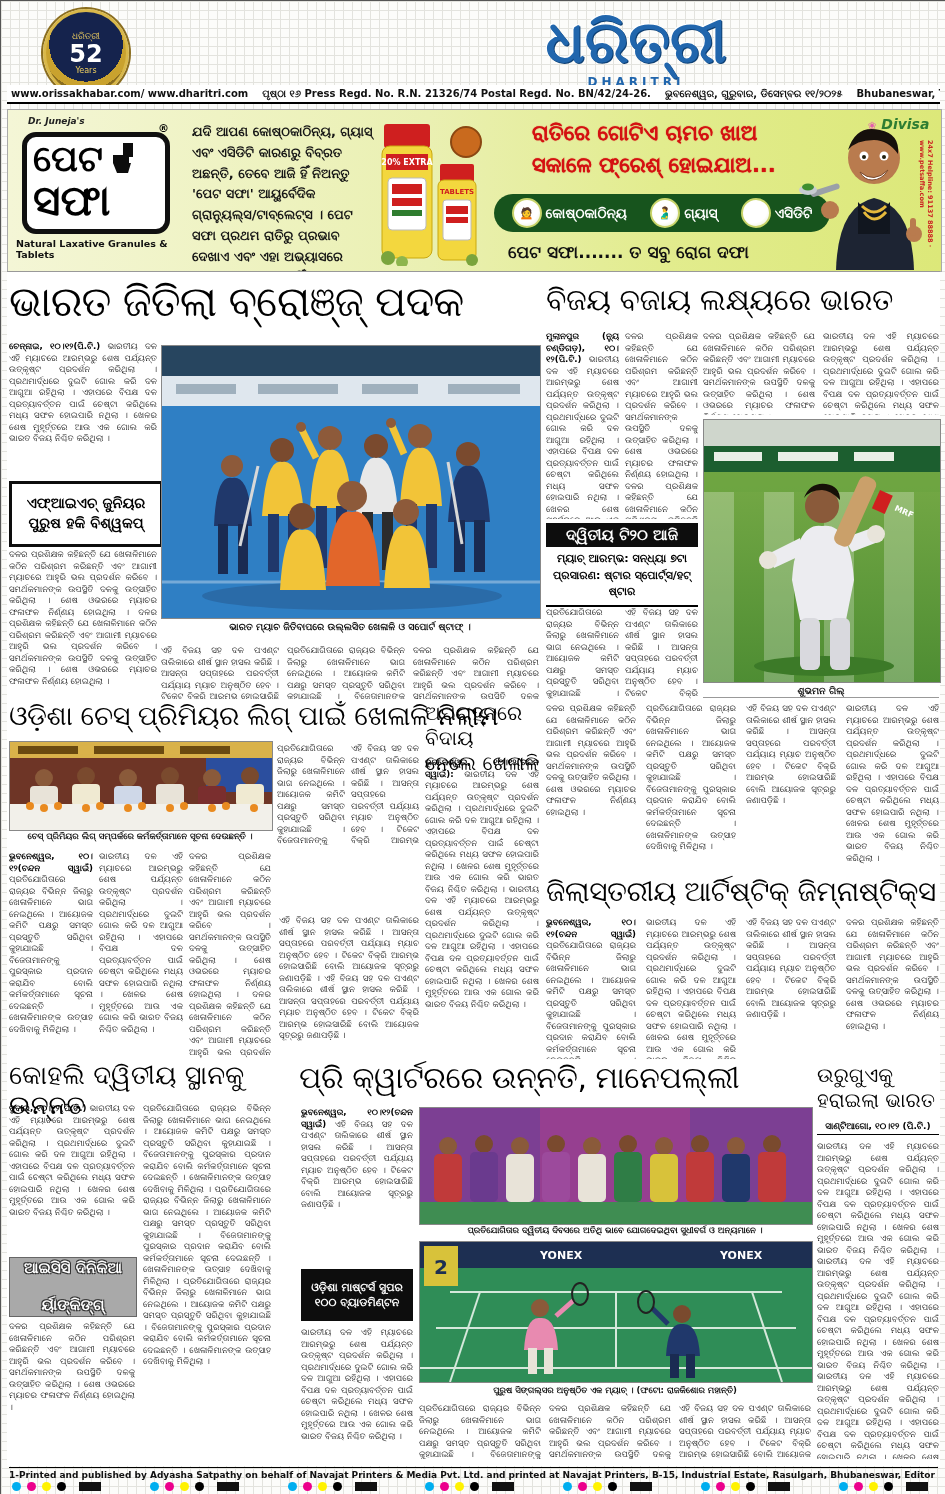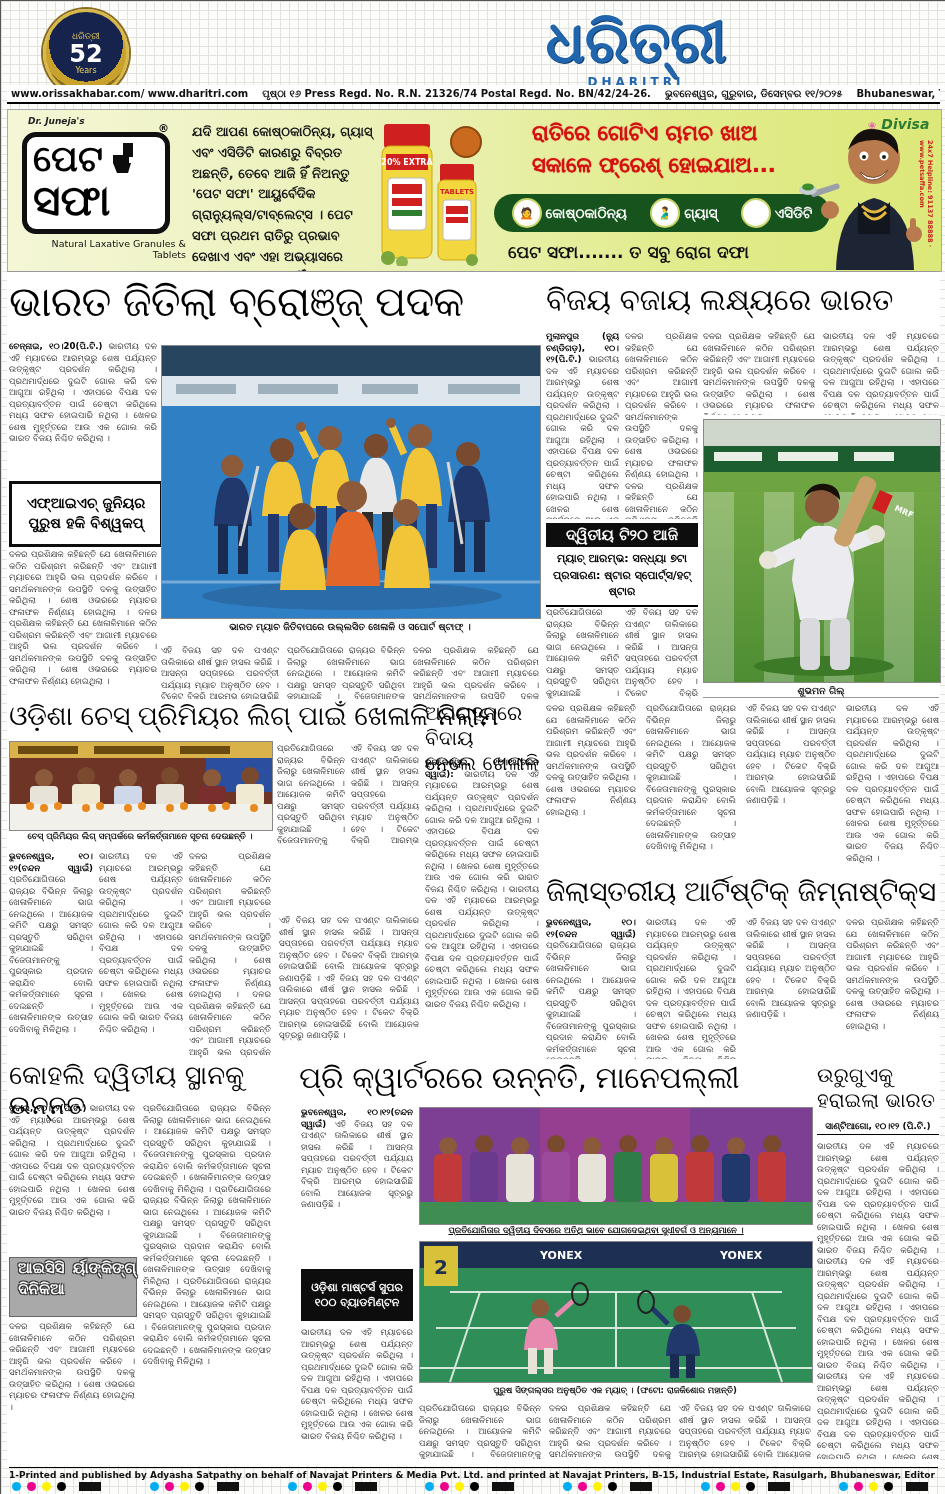--- a/index.html
+++ b/index.html
@@ -32,21 +32,21 @@
     font-size:10px;font-weight:bold;color:#111;padding:0 4px;box-sizing:border-box;white-space:nowrap;overflow:hidden;}
   
   .ad{left:6px;top:108px;width:933px;height:161px;border:1px solid #aaa;
     background:linear-gradient(90deg,#f4f6d6 0%,#eaf0b2 45%,#e2ec8e 70%,#dce879 100%);overflow:hidden;}
   .brandbox{left:14px;top:22px;width:148px;height:102px;background:#fff;border:5px solid #101010;
     border-radius:14px;padding:2px 6px;box-sizing:border-box;}
   .brandbox .l1{font-size:36px;font-weight:bold;color:#000;line-height:1.1;display:flex;align-items:center;gap:4px;}
   .brandbox .l2{font-size:42px;font-weight:bold;color:#000;line-height:1.05;}
   .drj{left:20px;top:6px;font-size:9px;font-weight:bold;font-style:italic;color:#222;}
   .rmark{left:150px;top:12px;font-size:11px;font-weight:bold;}
-  .tagline{left:8px;top:128px;width:170px;font-size:9.5px;font-weight:normal;color:#111;text-align:right;}
+  .tagline{left:8px;top:128px;width:170px;font-size:9.5px;font-weight:bold;color:#111;text-align:left;}
   .adtext{left:184px;top:12px;width:182px;font-size:13px;line-height:1.6;font-weight:600;color:#151515;}
   .adhead{left:492px;top:8px;width:300px;color:#d41111;font-weight:bold;font-size:21px;line-height:1.5;text-shadow:0 0 1px #d41111;margin-left:32px;}
   .sympbar{left:486px;top:84px;width:336px;height:38px;background:#17541d;border-radius:20px;
     display:flex;align-items:center;justify-content:space-around;padding:0 6px;box-sizing:border-box;}
   .symp{display:flex;align-items:center;gap:4px;color:#fff;font-weight:bold;font-size:13.5px;}
   .sympicon{width:26px;height:26px;border-radius:50%;background:radial-gradient(circle at 40% 35%,#fff 0 60%,#e4e9c8 100%);
     border:2px solid #c8d46a;display:flex;align-items:center;justify-content:center;font-size:12px;}
   .adbottom{left:500px;top:132px;width:330px;font-size:17px;font-weight:bold;color:#101010;}
   .divisa{left:860px;top:6px;font-size:14px;font-weight:bold;color:#2e7d32;font-style:italic;}
   .divisa i{color:#e45fae;font-style:normal;font-size:10px;}
@@ -59,21 +59,21 @@
   .head-s{font-size:20px;font-weight:500;color:#000;line-height:1.25;}
   .col{position:absolute;font-size:8.6px;line-height:1.34;text-align:justify;color:#1d1d1d;overflow:hidden;word-break:break-word;}
   .dateline{font-weight:bold;color:#000;}
   .caption{position:absolute;font-size:9.5px;font-weight:bold;color:#111;text-align:center;overflow:hidden;white-space:nowrap;}
   .photo{position:absolute;border:1px solid #888;background:#ccc;overflow:hidden;}
   .blackbox{position:absolute;background:#0d0d0d;color:#fff;text-align:center;
     display:flex;flex-direction:column;justify-content:center;font-weight:bold;}
   .borderbox{position:absolute;background:#fff;border:3px solid #0d0d0d;color:#000;text-align:center;
     display:flex;flex-direction:column;justify-content:center;font-weight:bold;}
   .graybox{position:absolute;background:#a9a9a9;border:1px solid #666;color:#fff;text-align:center;
-    display:flex;flex-direction:row;justify-content:center;font-weight:bold;
+    display:flex;flex-direction:column;justify-content:space-between;font-weight:bold;
     text-shadow:1px 1px 0 #333,-1px -1px 0 #333,1px -1px 0 #333,-1px 1px 0 #333;}
   .matchbox{position:absolute;border-bottom:2px solid #000;text-align:center;}
   .matchbox .mtitle{background:#0d0d0d;color:#fff;font-weight:bold;font-size:15px;padding:3px 0;}
   .matchbox .minfo{font-weight:bold;font-size:11px;color:#000;padding:4px 2px;line-height:1.5;}
   
   .imprint{left:8px;top:1466px;width:929px;font-size:9px;font-weight:bold;color:#111;white-space:nowrap;overflow:hidden;border-top:1.5px solid #000;padding-top:2px;}
   .regmarks{left:8px;top:1479px;width:929px;height:12px;display:flex;align-items:center;justify-content:space-between;}
   .reggroup{display:flex;align-items:center;}
   .regdot{width:9px;height:9px;border-radius:50%;display:inline-block;margin:0 3px;}
   .regbar{width:22px;height:9px;background:#111;display:inline-block;margin:0 10px;}
@@ -178,21 +178,21 @@
       <rect x="114" y="104" width="6" height="18" rx="3" fill="#b97b4e"></rect>
     </svg>
     <div class="abs divisa"><i>❀</i> <span>Divisa</span></div>
     <div class="abs helpline">24x7 Helpline: 91137 88888 · www.petsaffa.com</div>
   </div>
 
   <div class="abs mainarea"></div>
 
   <div class="abs head-xl" style="left:8px;top:278px;width:530px;">ଭାରତ ଜିତିଲା ବ୍ରୋଞ୍ଜ୍ ପଦକ</div>
   <div class="col" style="left:8px;top:340px;width:148px;height:136px;">
-    <span class="dateline">ଚେନ୍ନାଇ, ୧୦।20(ପି.ଟି.)</span>
+    <span class="dateline">ଚେନ୍ନାଇ, ୧୦।୧୨(ପି.ଟି.)</span>
     <span>ଭାରତୀୟ ଦଳ ଏହି ମ୍ୟାଚରେ ଆରମ୍ଭରୁ ଶେଷ ପର୍ଯ୍ୟନ୍ତ ଉତ୍କୃଷ୍ଟ ପ୍ରଦର୍ଶନ କରିଥିଲା । ପ୍ରଥମାର୍ଦ୍ଧରେ ଦୁଇଟି ଗୋଲ କରି ଦଳ ଆଗୁଆ ରହିଥିଲା । ଏହାପରେ ବିପକ୍ଷ ଦଳ ପ୍ରତ୍ୟାବର୍ତ୍ତନ ପାଇଁ ଚେଷ୍ଟା କରିଥିଲେ ମଧ୍ୟ ସଫଳ ହୋଇପାରି ନଥିଲା । ଖେଳର ଶେଷ ମୁହୂର୍ତ୍ତରେ ଆଉ ଏକ ଗୋଲ କରି ଭାରତ ବିଜୟ ନିଶ୍ଚିତ କରିଥିଲା । </span>
   </div>
   <div class="borderbox" style="left:8px;top:480px;width:148px;height:60px;font-size:14.5px;line-height:1.35;">
     <div>ଏଫ୍ଆଇଏଚ୍ ଜୁନିୟର</div>
     <div>ପୁରୁଷ ହକି ବିଶ୍ୱକପ୍</div>
   </div>
   <div class="col" style="left:8px;top:548px;width:148px;height:150px;">
     <span>ଦଳର ପ୍ରଶିକ୍ଷକ କହିଛନ୍ତି ଯେ ଖେଳାଳିମାନେ କଠିନ ପରିଶ୍ରମ କରିଛନ୍ତି ଏବଂ ଆଗାମୀ ମ୍ୟାଚରେ ଆହୁରି ଭଲ ପ୍ରଦର୍ଶନ କରିବେ । ସମର୍ଥକମାନଙ୍କ ଉପସ୍ଥିତି ଦଳକୁ ଉତ୍ସାହିତ କରିଥିଲା । ଶେଷ ଓଭରରେ ମ୍ୟାଚର ଫଳାଫଳ ନିର୍ଣ୍ଣୟ ହୋଇଥିଲା । ଦଳର ପ୍ରଶିକ୍ଷକ କହିଛନ୍ତି ଯେ ଖେଳାଳିମାନେ କଠିନ ପରିଶ୍ରମ କରିଛନ୍ତି ଏବଂ ଆଗାମୀ ମ୍ୟାଚରେ ଆହୁରି ଭଲ ପ୍ରଦର୍ଶନ କରିବେ । ସମର୍ଥକମାନଙ୍କ ଉପସ୍ଥିତି ଦଳକୁ ଉତ୍ସାହିତ କରିଥିଲା । ଶେଷ ଓଭରରେ ମ୍ୟାଚର ଫଳାଫଳ ନିର୍ଣ୍ଣୟ ହୋଇଥିଲା । </span>
   </div>
 
@@ -431,21 +431,21 @@
           <rect x="230" y="46" width="28" height="48" rx="5" fill="#d8c23a"></rect>
         <circle cx="280" cy="36" r="9" fill="#7a4a2e"></circle>
           <rect x="266" y="44" width="28" height="50" rx="5" fill="#c03a3a"></rect>
         <circle cx="316" cy="38" r="9" fill="#8a5a3a"></circle>
           <rect x="302" y="46" width="28" height="48" rx="5" fill="#20386b"></rect>
         <circle cx="352" cy="36" r="9" fill="#7a4a2e"></circle>
           <rect x="338" y="44" width="28" height="50" rx="5" fill="#c03a3a"></rect>
       </g>
     </svg>
   </div>
-  <div class="caption" style="left:399px;top:1224px;width:392px;font-size:8.5px;text-decoration:underline;">ପ୍ରତିଯୋଗିତାର ଦ୍ୱିତୀୟ ଦିବସରେ ଅତିଥି ଭାବେ ଯୋଗଦେଇଥିବା ସୁଧୀବର୍ଗ ଓ ଅନ୍ୟମାନେ ।</div>
+  <div class="caption" style="left:418px;top:1224px;width:392px;font-size:8.5px;">ପ୍ରତିଯୋଗିତାର ଦ୍ୱିତୀୟ ଦିବସରେ ଅତିଥି ଭାବେ ଯୋଗଦେଇଥିବା ସୁଧୀବର୍ଗ ଓ ଅନ୍ୟମାନେ ।</div>
 
   <div class="photo" style="left:418px;top:1240px;width:392px;height:140px;">
     <svg width="392" height="140" viewBox="0 0 392 140">
       <rect width="392" height="140" fill="#2f8d57"></rect>
       <rect width="392" height="26" fill="#1d2f52"></rect>
       <text x="120" y="17" font-size="11" font-weight="bold" fill="#fff">YONEX</text>
       <text x="300" y="17" font-size="11" font-weight="bold" fill="#fff">YONEX</text>
       <rect x="4" y="4" width="34" height="40" fill="#d8c23a"></rect>
       <text x="21" y="32" font-size="20" font-weight="bold" fill="#1d2f52" text-anchor="middle">2</text>
       <g stroke="#e8f2ea" stroke-width="2" opacity="0.9">

